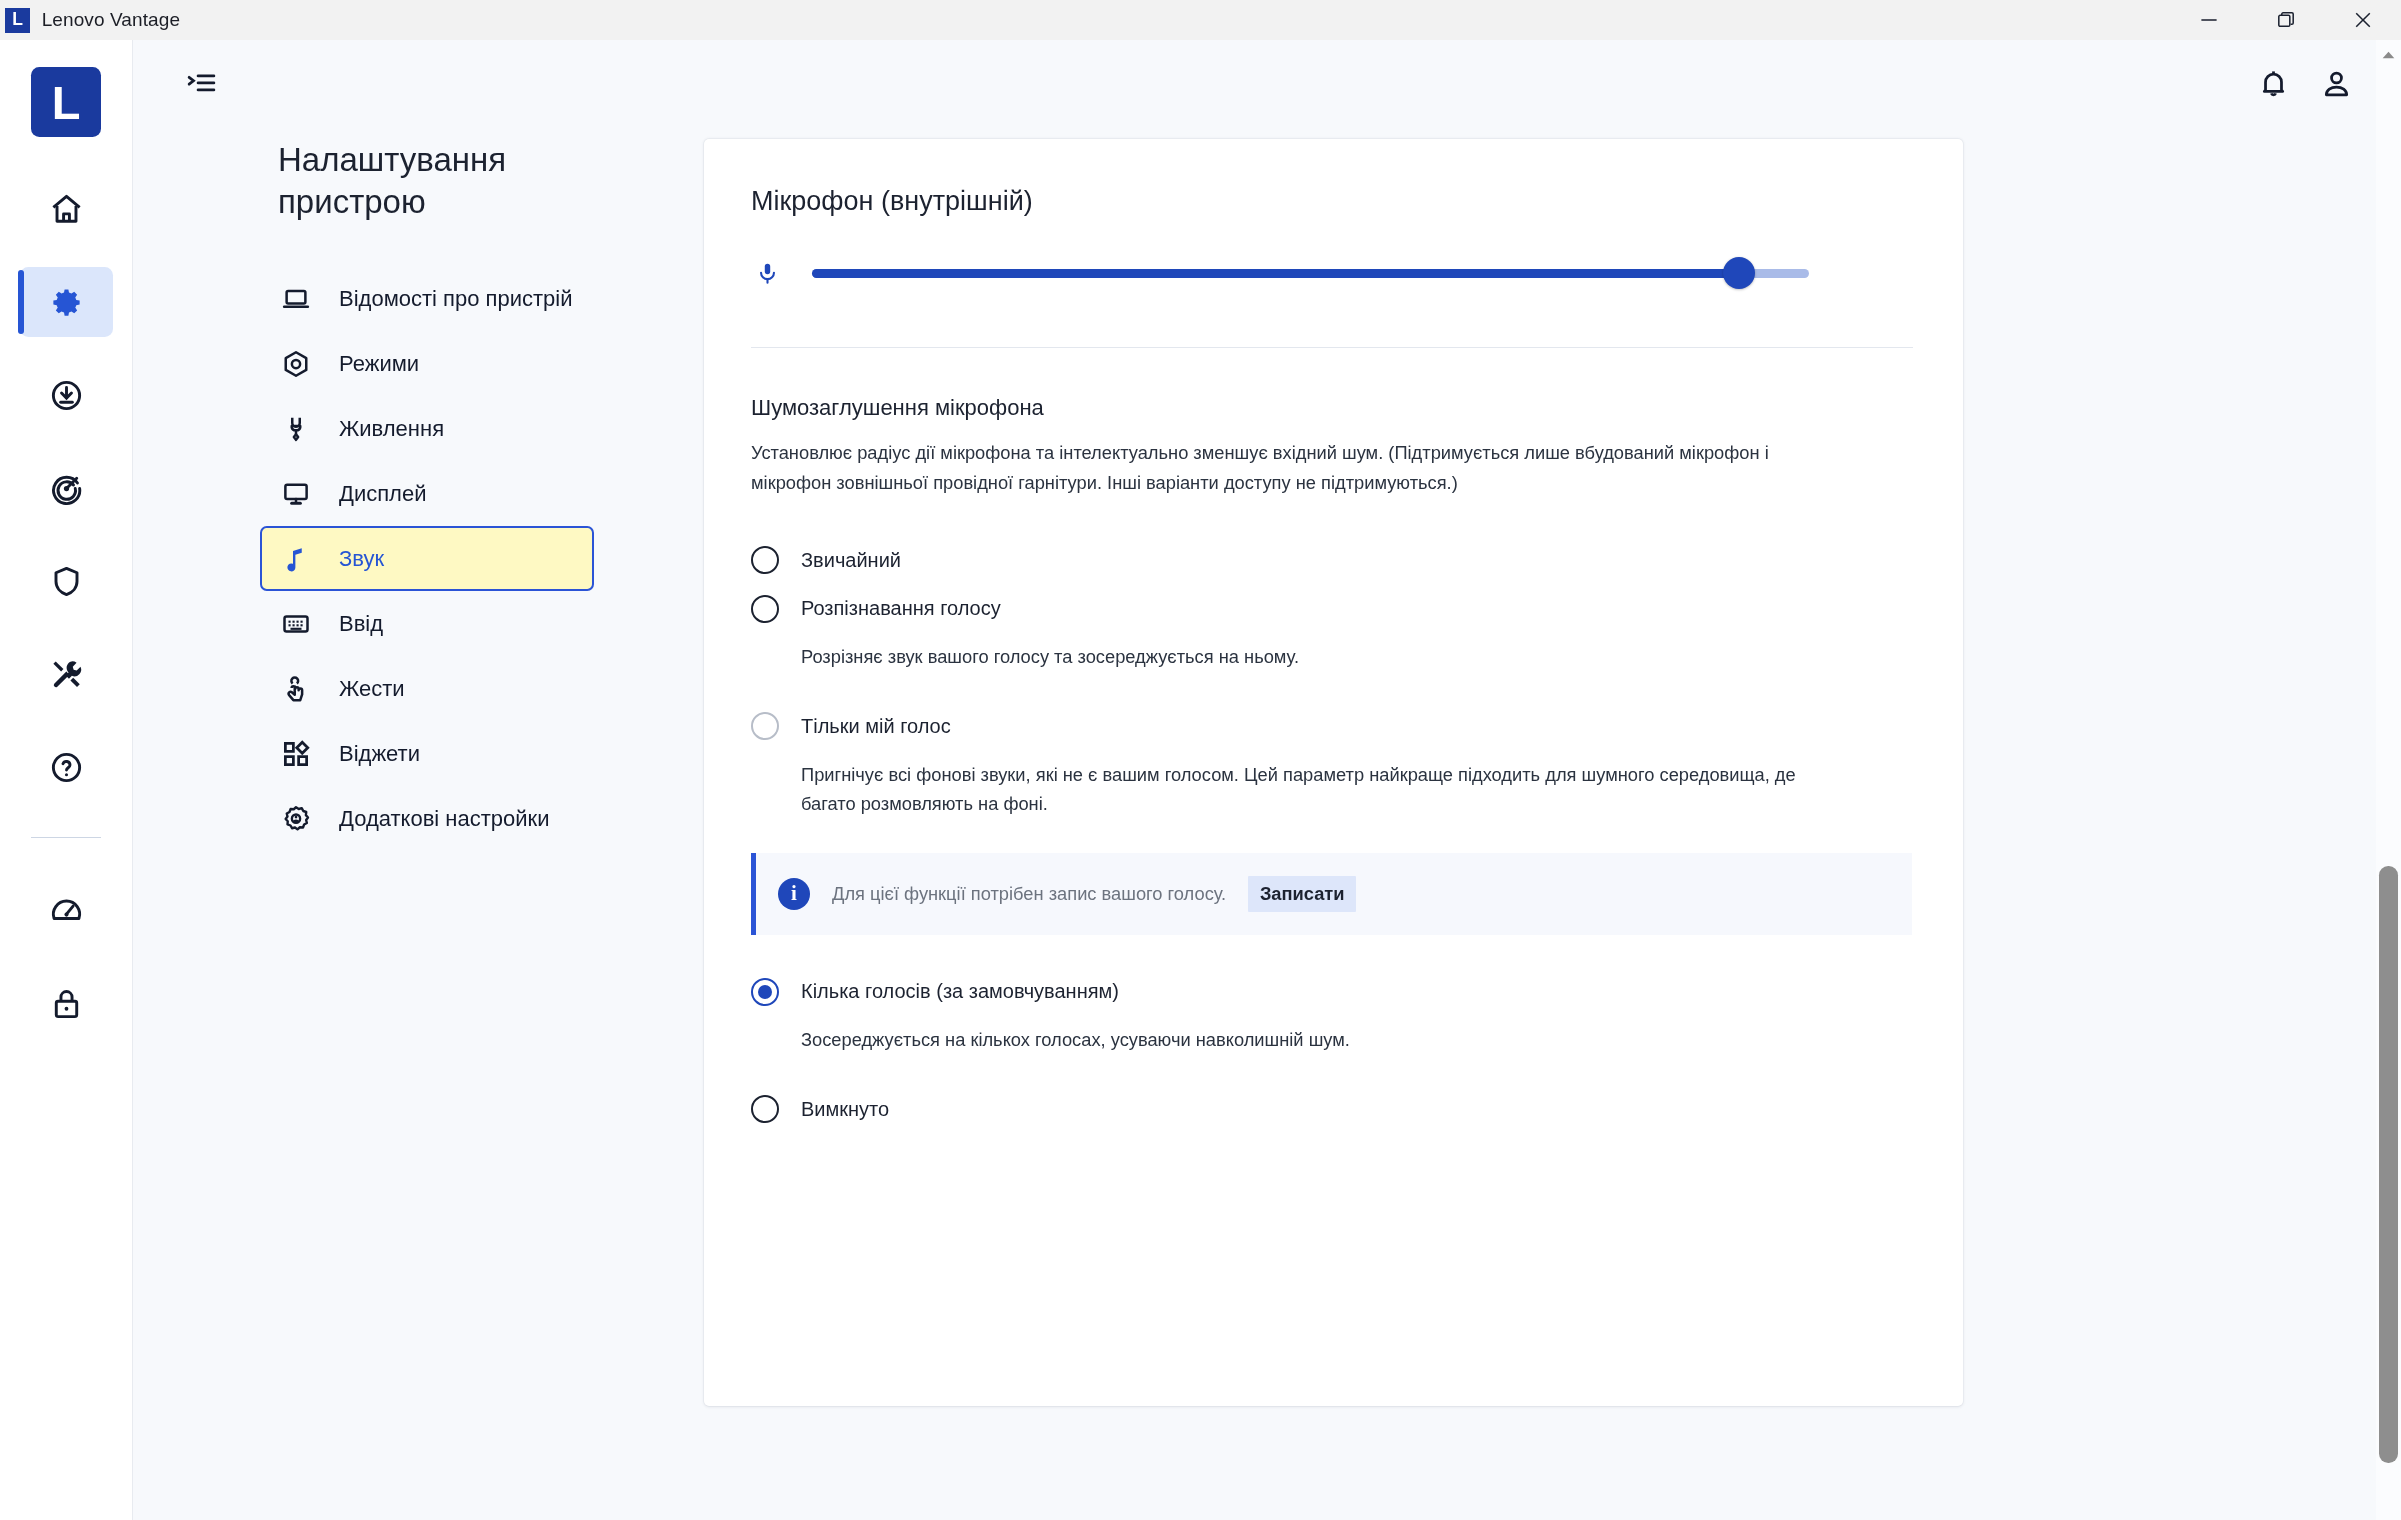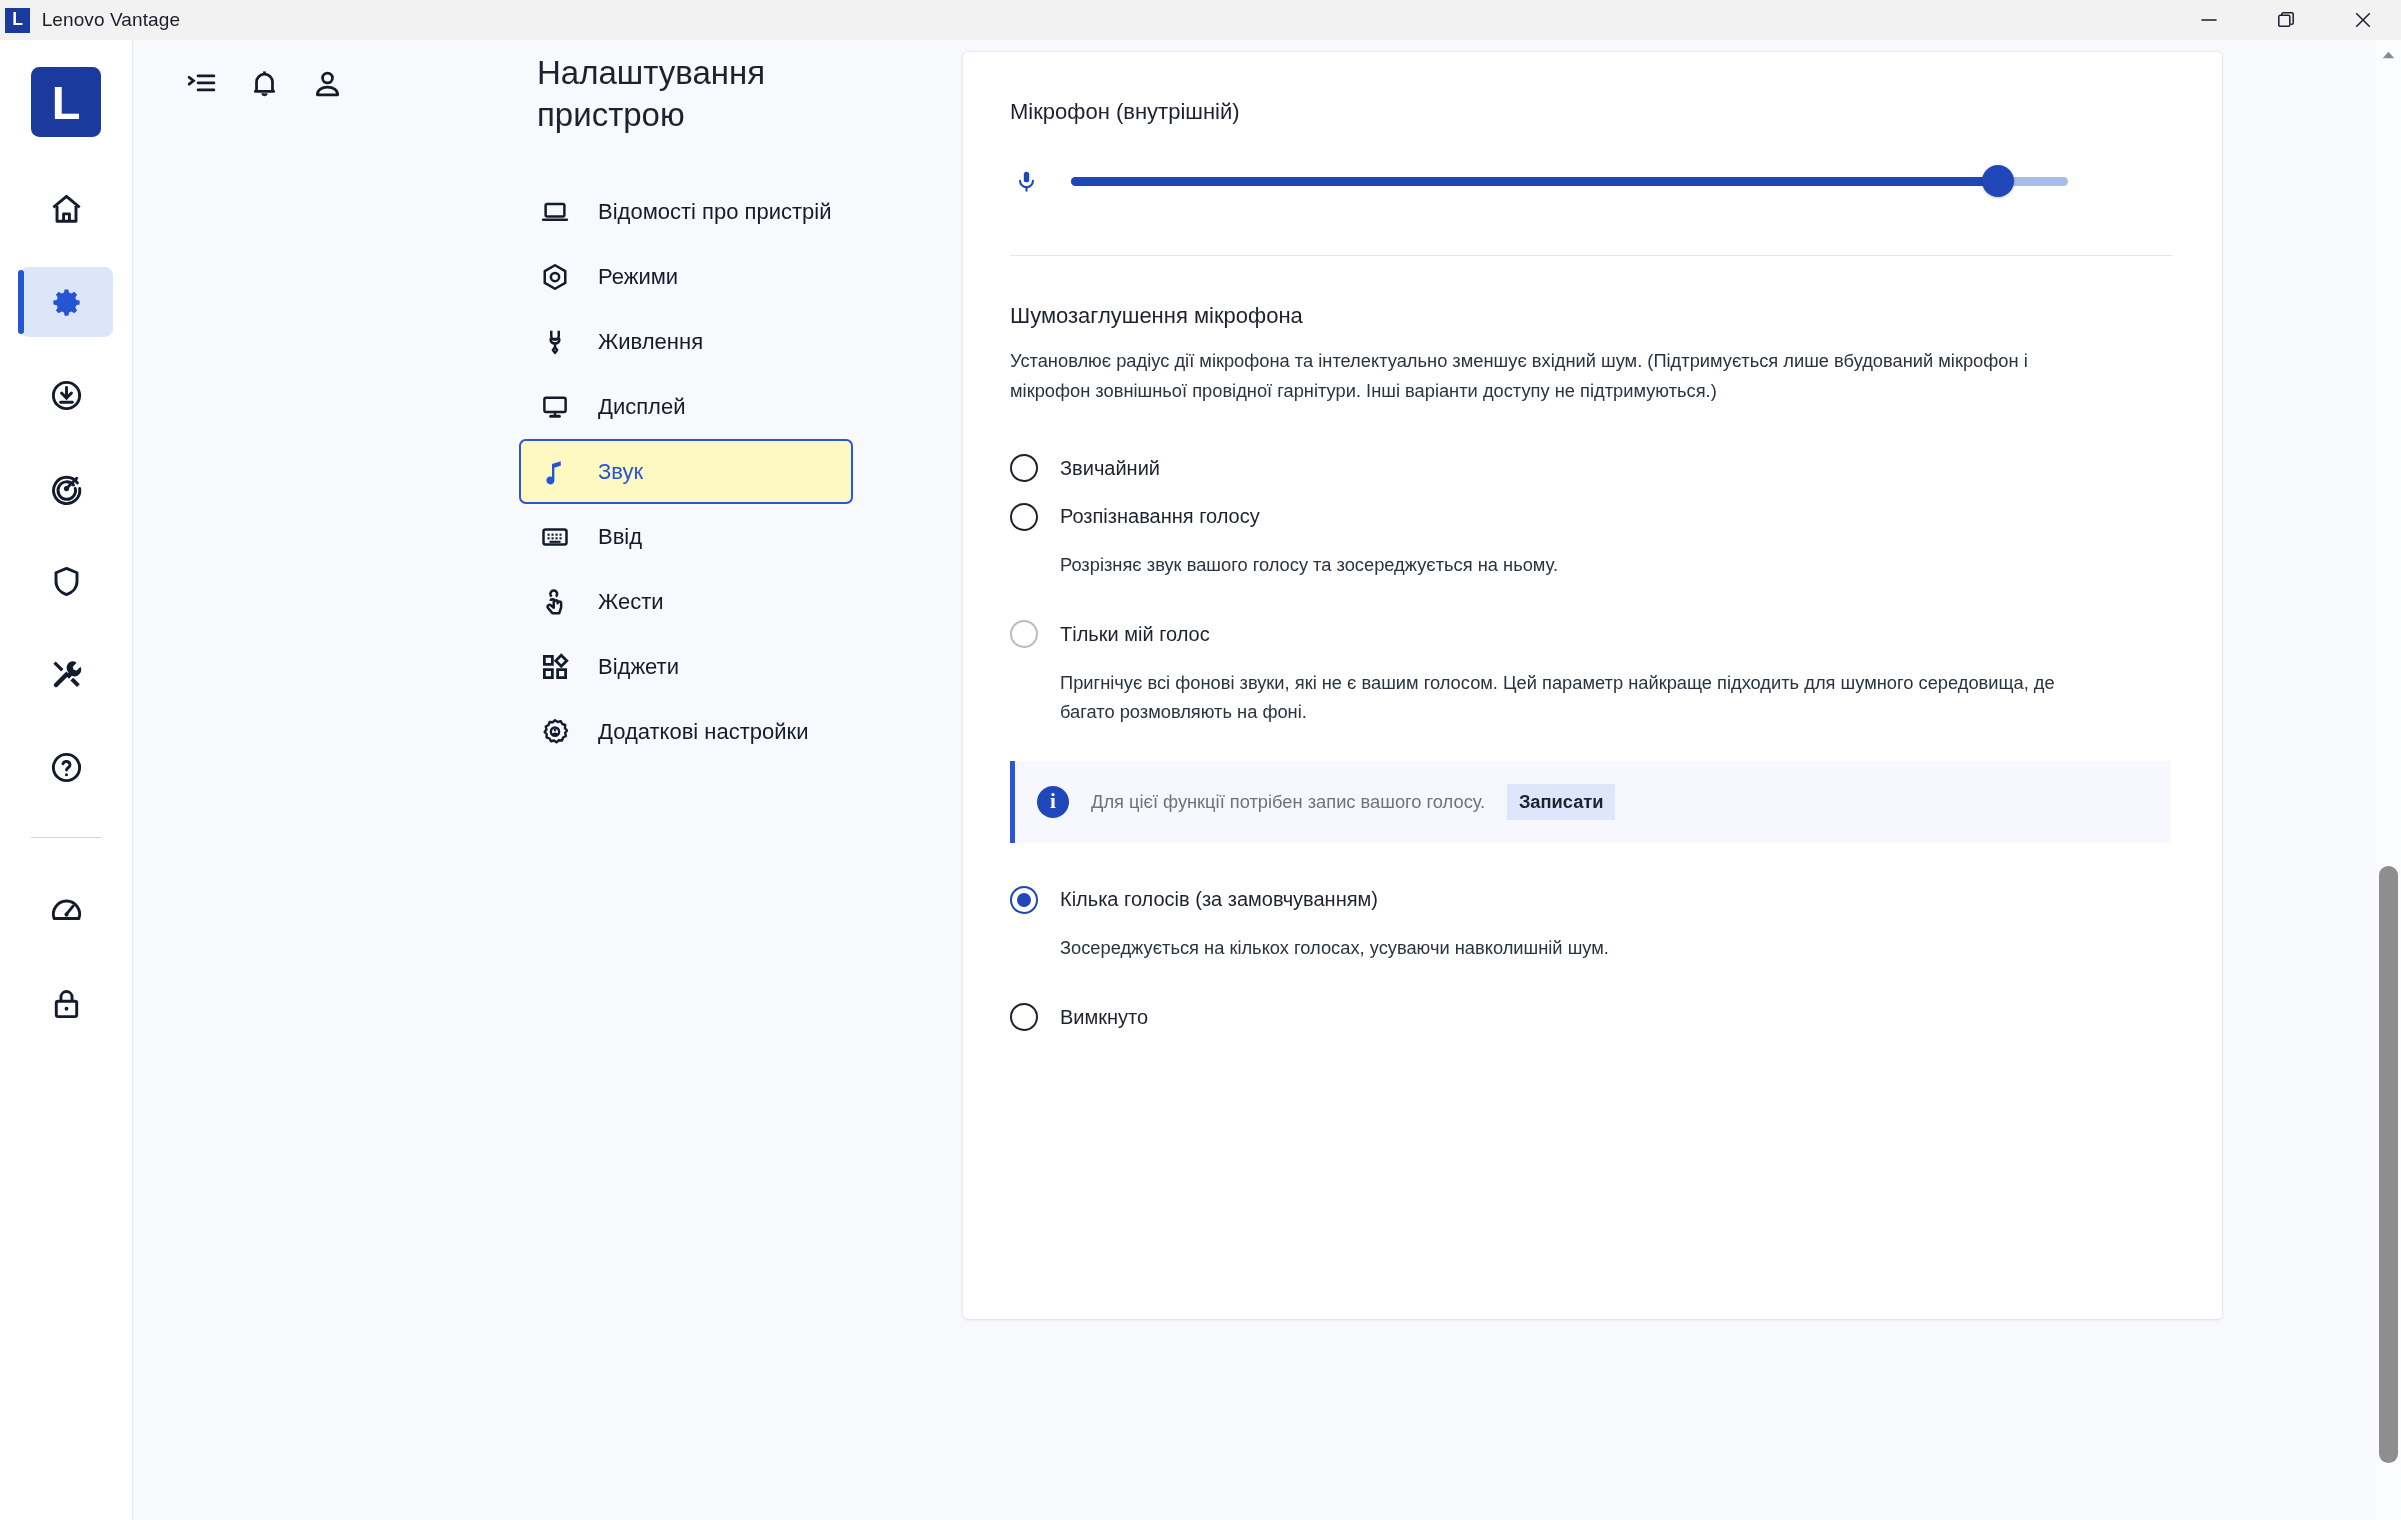--- a/index.html
+++ b/index.html
@@ -52,21 +52,21 @@
   }
   .rail-item.active { background: #dbe6fb; color: #2655d4; }
   .rail-item.active::before {
     content: ""; position: absolute; left: -1.7px; top: 3.3px; bottom: 3.3px;
     width: 5.8px; border-radius: 3.3px; background: #2655d4;
   }
   .rail-item svg { display: block; }
   .rail-sep { width: 70px; height: 1.7px; background: #cdd6e4; margin: 11.7px 0 37px 0; }
 
   
-  .pane { flex: 1 1 auto; background: #f7f9fc; position: relative; display: flex; flex-direction: row; min-width: 0; }
+  .pane { flex: 1 1 auto; background: #f7f9fc; position: relative; display: flex; flex-direction: column; min-width: 0; }
   .pane-top { height: 87px; flex: 0 0 87px; display: flex; align-items: center; padding: 0 33px 0 37px; }
   .pane-top .spacer { flex: 1 1 auto; }
   .hdr-icon { width: 63px; height: 63px; display: flex; align-items: center; justify-content: center; color: #141b2d; }
 
   .pane-main { flex: 1 1 auto; display: flex; min-height: 0; padding-left: 37px; }
 
   
   .nav { width: 534px; flex: 0 0 534px; padding-top: 11.7px; }
   .nav-title {
     font-size: 33px; color: #1c2230; line-height: 1.28; font-weight: 400;
@@ -85,21 +85,21 @@
 
   
   .card-wrap { flex: 1 1 auto; min-width: 0; padding: 11.7px 0 0 0; position: relative; }
   .card {
     background: #ffffff; width: 1259px; border-radius: 5px;
     box-shadow: 0 0.8px 3.3px rgba(30,40,70,.10), 0 0 0 0.8px rgba(30,40,70,.04);
     padding: 47px 50px 50px 47px;
     min-height: 1267px;
   }
 
-  .mic-title { font-size: 22px; color: #1c2230; margin-bottom: 43px; }
+  .mic-title { font-size: 27px; color: #1c2230; margin-bottom: 43px; }
   .mic-row { display: flex; align-items: center; gap: 28px; }
   .mic-ico { width: 33px; flex: 0 0 33px; color: #1f47ba; display: flex; align-items: center; justify-content: center; }
   .slider { position: relative; flex: 1 1 auto; height: 27px; display: flex; align-items: center; max-width: 997px; }
   .slider-track { position: absolute; left: 0; right: 0; height: 9.2px; border-radius: 5px; background: #a9bbe8; }
   .slider-fill { position: absolute; left: 0; height: 9.2px; border-radius: 5px; background: #1f47ba; width: 93%; }
   .slider-thumb {
     position: absolute; width: 32px; height: 32px; border-radius: 50%;
     background: #1f47ba; left: 93%; transform: translateX(-50%);
     box-shadow: 0 0.8px 2.5px rgba(0,0,0,.28);
   }

